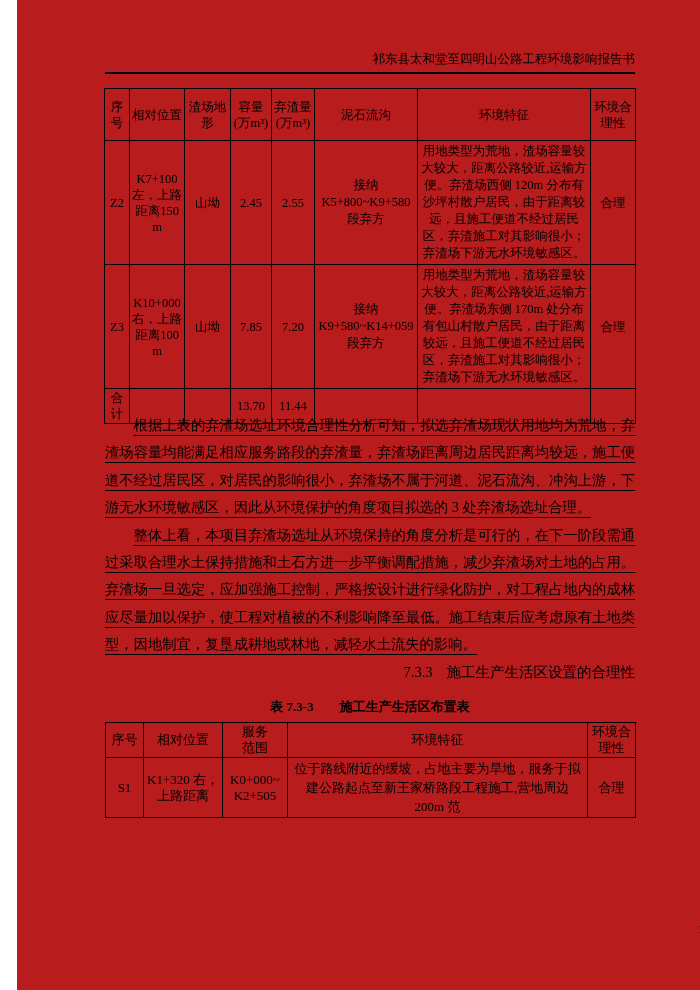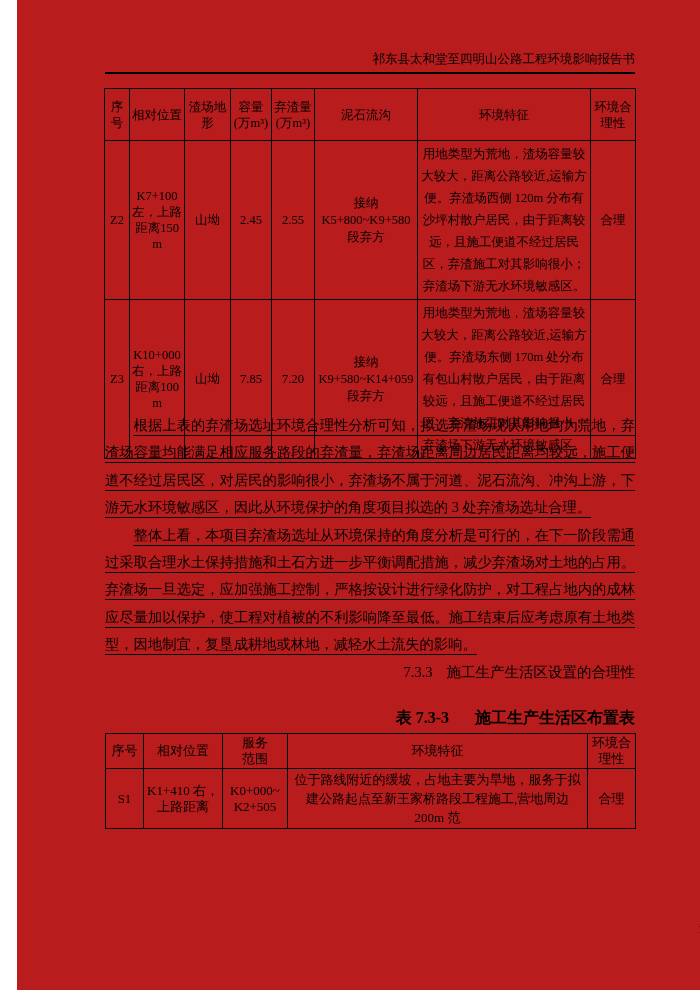--- a/index.html
+++ b/index.html
@@ -30,21 +30,21 @@
   .tbl1 th, .tbl1 td {
     border: 1px solid #000;
     text-align: center; vertical-align: middle;
     padding: 1px 2px;
     font-weight: normal;
     line-height: 16px;
     overflow: hidden;
     word-break: break-all;
   }
   .tbl1 { border: 1.5px solid #000; }
-  .tbl1 .features { line-height: 22px; padding: 2px 3px; }
+  .tbl1 .features { line-height: 17px; padding: 2px 3px; }
   .tbl1 .service  { white-space: pre-line; line-height: 17px; }
   .tbl1 tr.hdr    { height: 52px; }
   .tbl1 tr.rz2    { height: 109px; }
   .tbl1 tr.rz3    { height: 112px; }
   .tbl1 tr.rtot   { height: 33px; }
 
   
   .bodytext {
     position: absolute; top: 412px; left: 88px; width: 530px;
     font-size: 14.3px; line-height: 27.4px;
@@ -53,22 +53,22 @@
   .para { text-indent: 2em; }
   .ul {
     text-decoration: underline;
     text-underline-offset: 5px;
     text-decoration-thickness: 1px;
   }
   .sec-heading { font-size: 14.5px; line-height: 27.4px; text-align: right; }
   .sec-heading .sec-num { margin-right: 14px; }
 
   .tbl-caption {
-    margin-top: 20px;
-    text-align: right; font-weight: bold; font-size: 16px; line-height: 24px;
+    margin-top: 9px;
+    text-align: center; font-weight: bold; font-size: 13px; line-height: 24px;
   }
   .tbl-caption .cap-label { margin-right: 26px; }
 
   
   .tbl2 {
     margin-top: 3px;
     width: 530px; font-size: 13px;
     border: 1.5px solid #000;
   }
   .tbl2 th, .tbl2 td {
@@ -132,20 +132,30 @@
       <td>Z3</td>
       <td>K10+000右，上路距离100m</td>
       <td>山坳</td>
       <td>7.85</td>
       <td>7.20</td>
       <td class="service">接纳
 K9+580~K14+059段弃方</td>
       <td class="features">用地类型为荒地，渣场容量较大较大，距离公路较近,运输方便。弃渣场东侧 170m 处分布有包山村散户居民，由于距离较远，且施工便道不经过居民区，弃渣施工对其影响很小；弃渣场下游无水环境敏感区。</td>
       <td>合理</td>
     </tr>
+    <tr class="rtot">
+      <td>合计</td>
+      <td></td>
+      <td></td>
+      <td>13.70</td>
+      <td>11.44</td>
+      <td></td>
+      <td></td>
+      <td></td>
+    </tr>
   </tbody>
     </table>
 
   <div class="bodytext">
     <p class="para ul">根据上表的弃渣场选址环境合理性分析可知，拟选弃渣场现状用地均为荒地，弃渣场容量均能满足相应服务路段的弃渣量，弃渣场距离周边居民距离均较远，施工便道不经过居民区，对居民的影响很小，弃渣场不属于河道、泥石流沟、冲沟上游，下游无水环境敏感区，因此从环境保护的角度项目拟选的 3 处弃渣场选址合理。</p>
     <p class="para ul">整体上看，本项目弃渣场选址从环境保持的角度分析是可行的，在下一阶段需通过采取合理水土保持措施和土石方进一步平衡调配措施，减少弃渣场对土地的占用。弃渣场一旦选定，应加强施工控制，严格按设计进行绿化防护，对工程占地内的成林应尽量加以保护，使工程对植被的不利影响降至最低。施工结束后应考虑原有土地类型，因地制宜，复垦成耕地或林地，减轻水土流失的影响。</p>
 
     <div class="sec-heading">
       <span class="sec-num">7.3.3</span><span>施工生产生活区设置的合理性</span>
     </div>
@@ -168,21 +178,21 @@
         <th>序号</th>
         <th>相对位置</th>
         <th class="pre">服务
 范围</th>
         <th>环境特征</th>
         <th class="pre">环境合
 理性</th>
       </tr>
       <tr class="rs1">
         <td>S1</td>
-        <td>K1+410 右，上路距离</td>
+        <td>K1+320 右，上路距离</td>
         <td class="pre">K0+000~
 K2+505</td>
         <td class="features2">位于路线附近的缓坡，占地主要为旱地，服务于拟建公路起点至新王家桥路段工程施工,营地周边 200m 范</td>
         <td>合理</td>
       </tr>
     </tbody>
       </table>
   </div>
 
   <div class="page-number">155</div>

